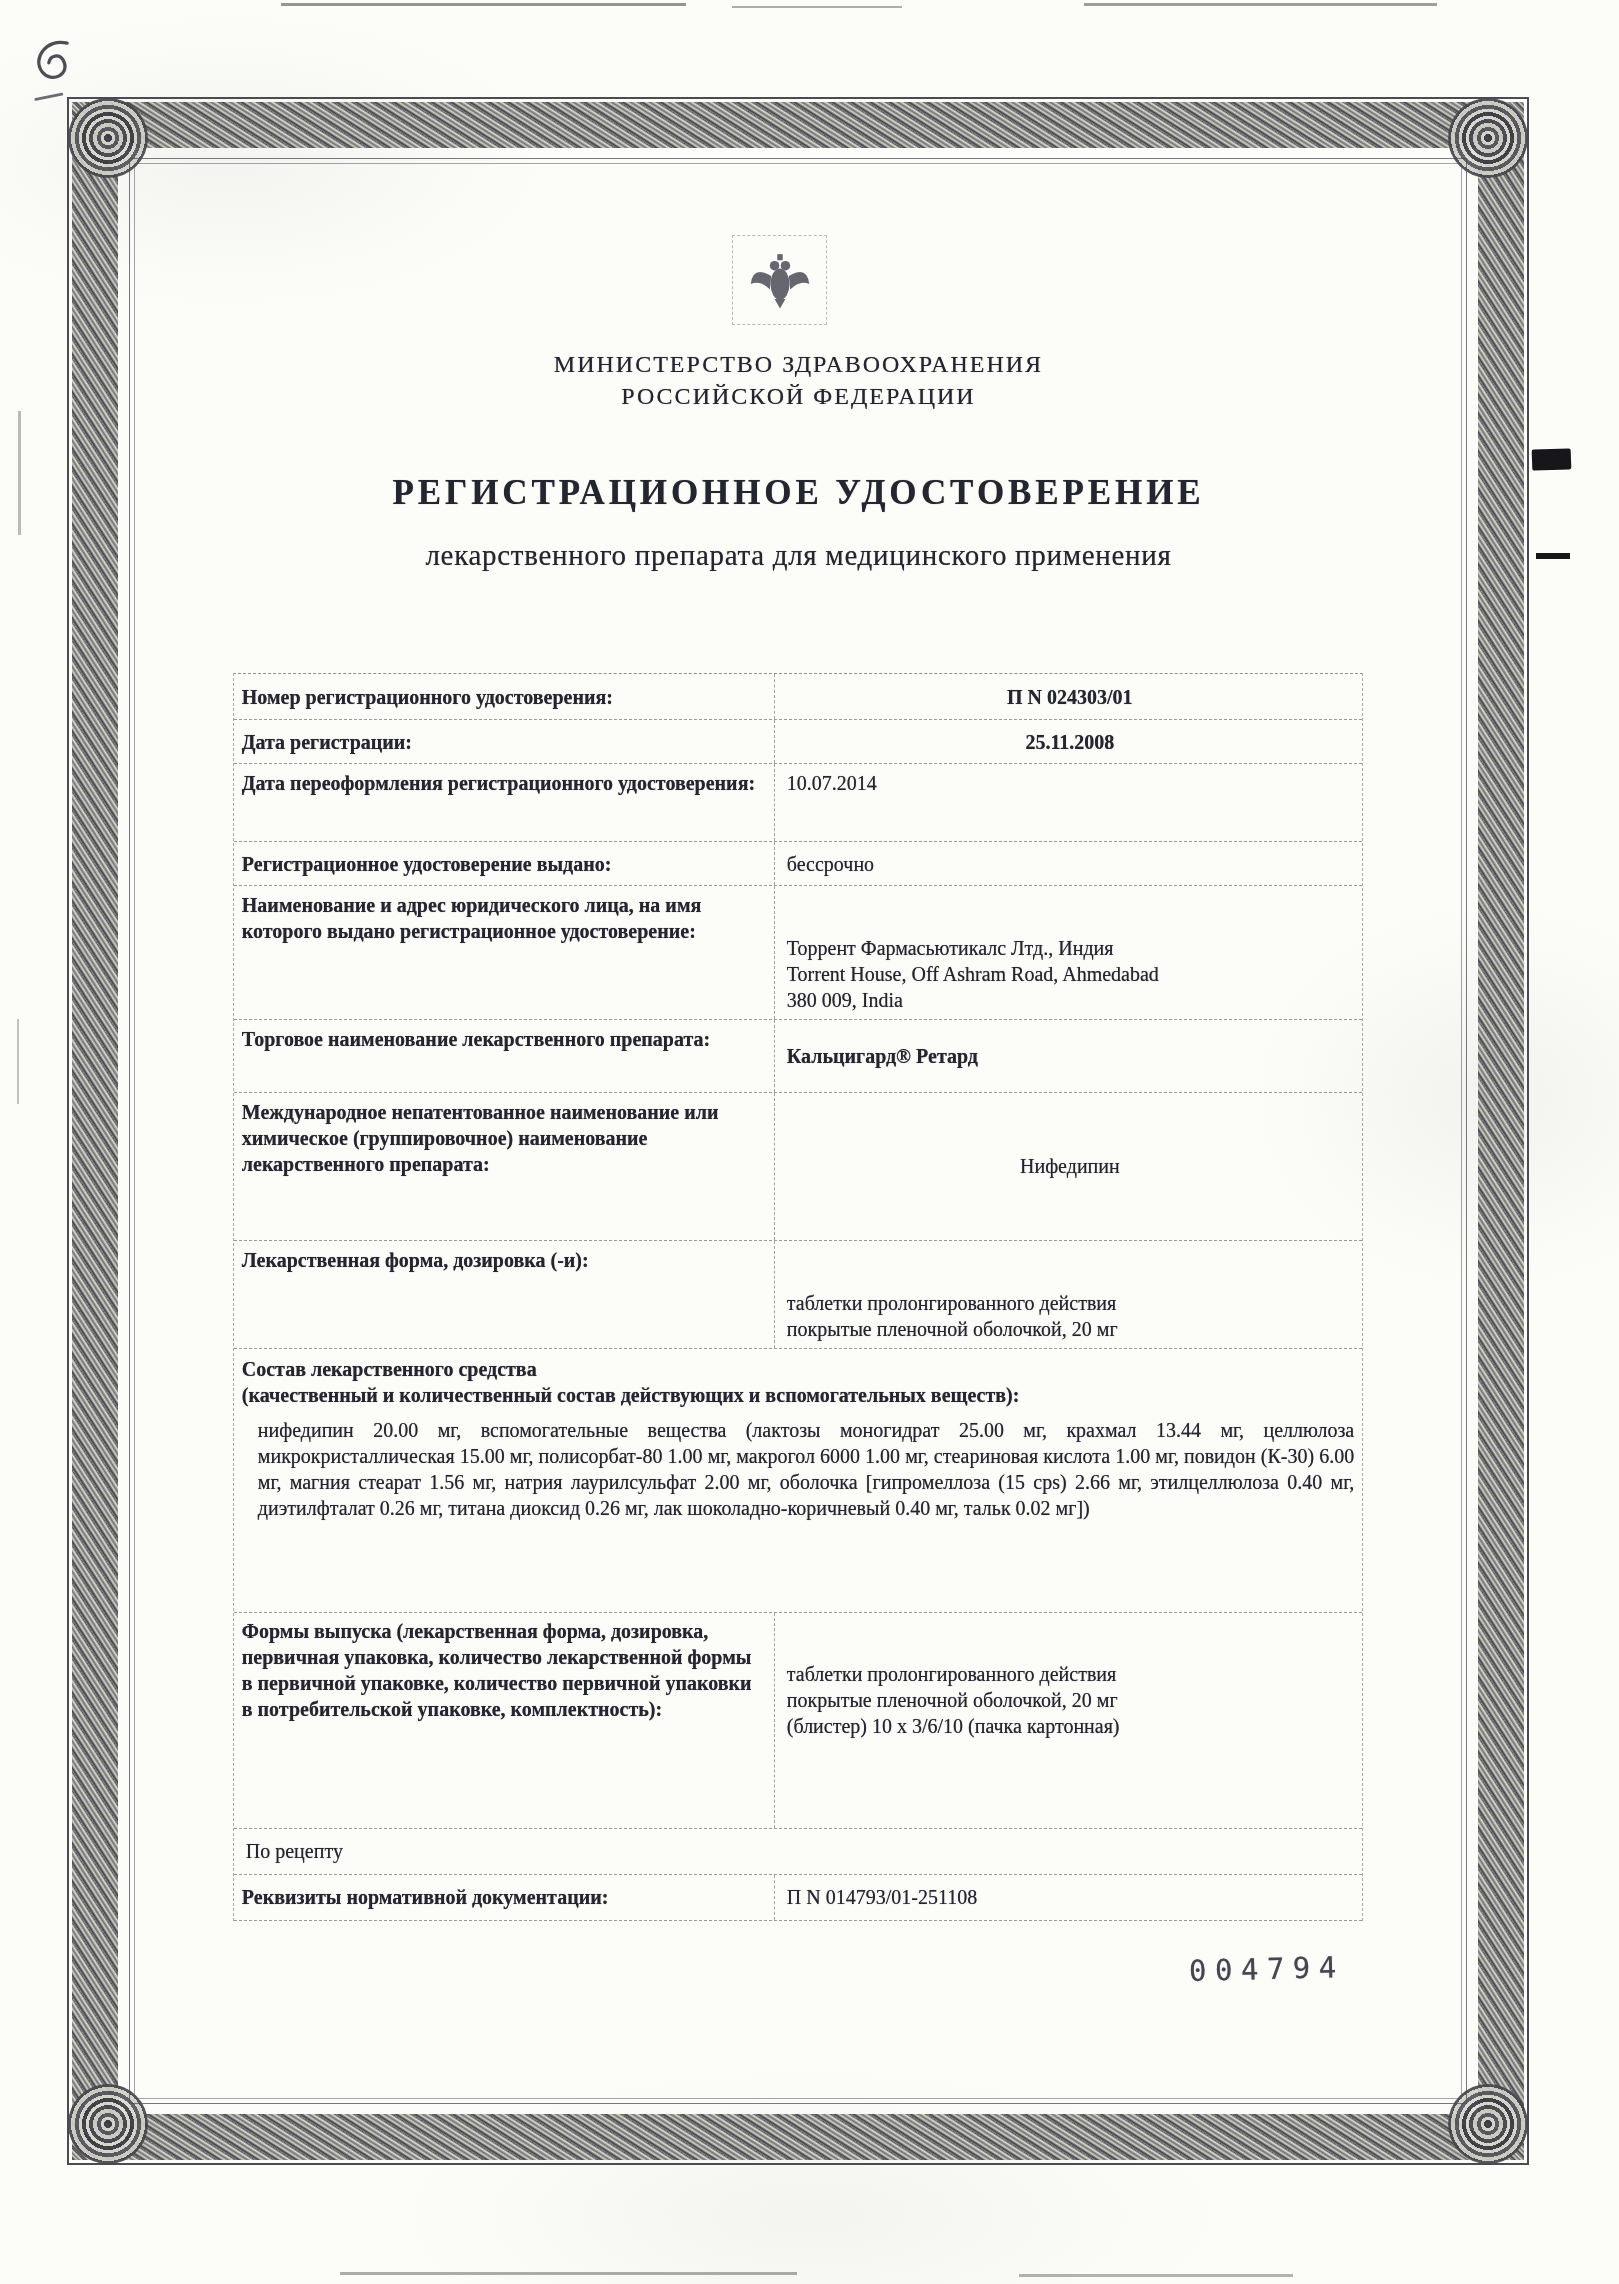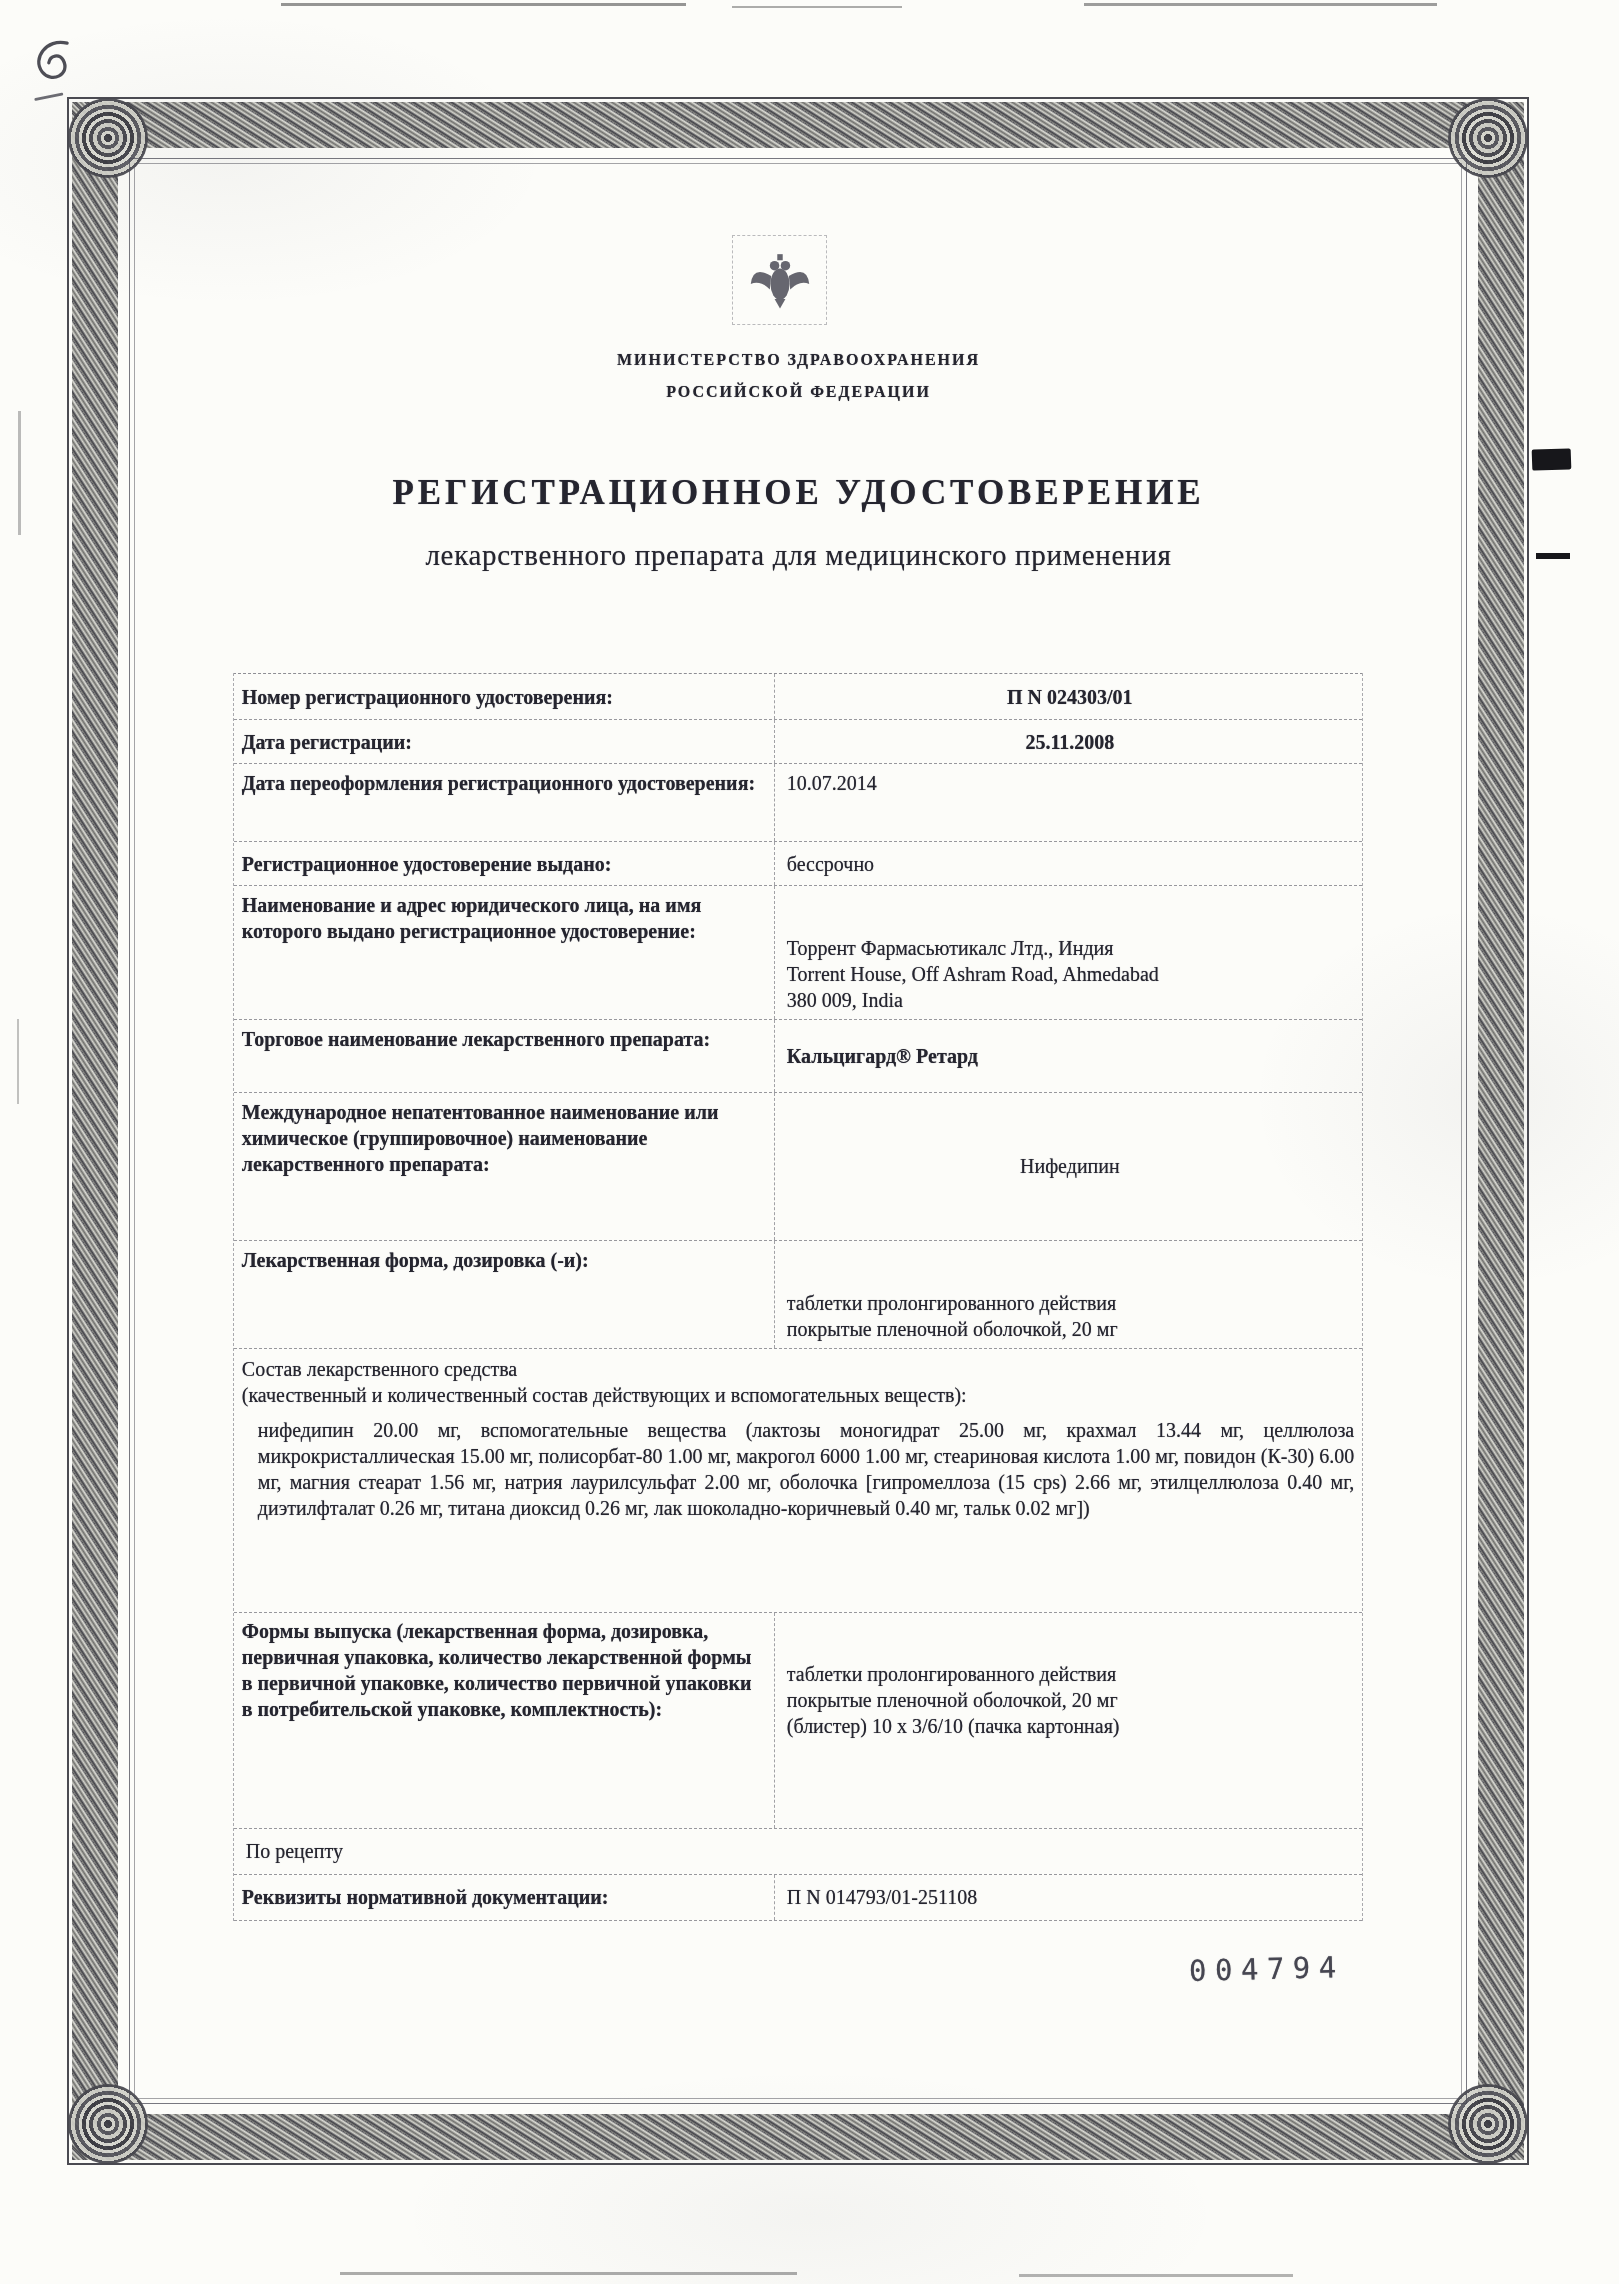--- a/index.html
+++ b/index.html
@@ -50,21 +50,21 @@
   
   .emblem{
     position:absolute; left:732px; top:235px; width:93px; height:88px;
     display:flex; align-items:center; justify-content:center;
     border:0.7px dashed rgba(80,80,92,0.45);
     filter:blur(0.7px); opacity:.85;
   }
 
   
   .center-block{position:absolute; left:235px; width:1127px; text-align:center;}
-  .ministry{font-weight:bold; font-size:16px; letter-spacing:2px;}
+  .ministry{font-weight:normal; font-size:24px; letter-spacing:2px;}
   .m1{top:351px;} .m2{top:383px;}
   .doc-title{top:473px; font-weight:bold; font-size:35px; letter-spacing:3.9px;}
   .doc-subtitle{top:539px; font-size:29px; letter-spacing:0.7px;}
 
   
   .reg-table{
     position:absolute; left:233px; top:673px; width:1130px;
     font-size:20px; line-height:1.3; box-sizing:border-box;
     border-top:1.3px dashed rgba(70,70,82,0.6);
     border-left:1px dashed rgba(70,70,82,0.45);
@@ -80,21 +80,21 @@
   .cell.value{padding-left:11.8px;}
   .vc{display:flex; flex-direction:column; justify-content:center;}
   .hcenter{text-align:center;}
   .bold{font-weight:bold;}
   .pre{white-space:pre-line;margin-top:43px;}
   .indent{padding-left:47px;}
   .h70{min-height:46px;} .h68{min-height:44px;} .h120{min-height:78px;}
   .h168{min-height:110px;} .h112{min-height:73px;} .h226{min-height:148px;}
   .h122{min-height:80px;} .h404{min-height:264px;} .h330{min-height:216px;}
   .full{border-bottom:1px dashed rgba(70,70,82,0.55); padding:7.8px 7.8px 9.1px 7.8px; box-sizing:border-box;}
-  .comp-header{font-weight:normal; white-space:pre-line;}
+  .comp-header{font-weight:bold; white-space:pre-line;}
   .comp-body{margin-top:9.1px; text-align:justify;margin-left:16px;}
 
   .stamp-number{
     position:absolute; left:1189px; top:1952px;
     font-family:"DejaVu Sans Mono", monospace;
     font-size:29px; letter-spacing:8.5px; color:rgba(62,62,74,0.85);
     transform:rotate(-1.5deg);
   }
 </style>
 </head>

